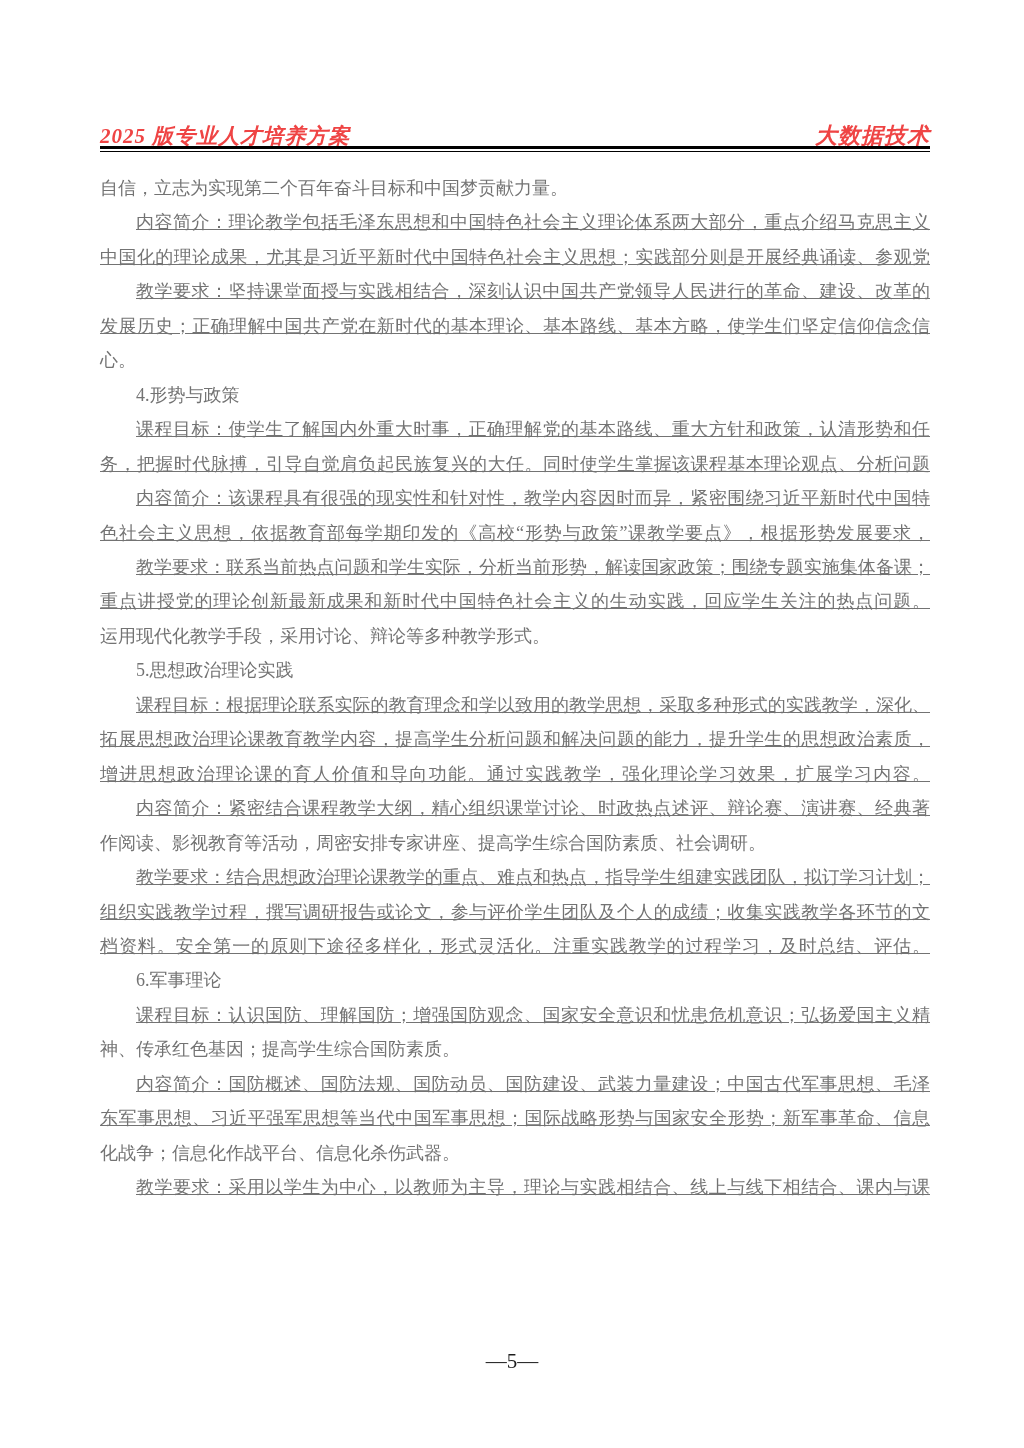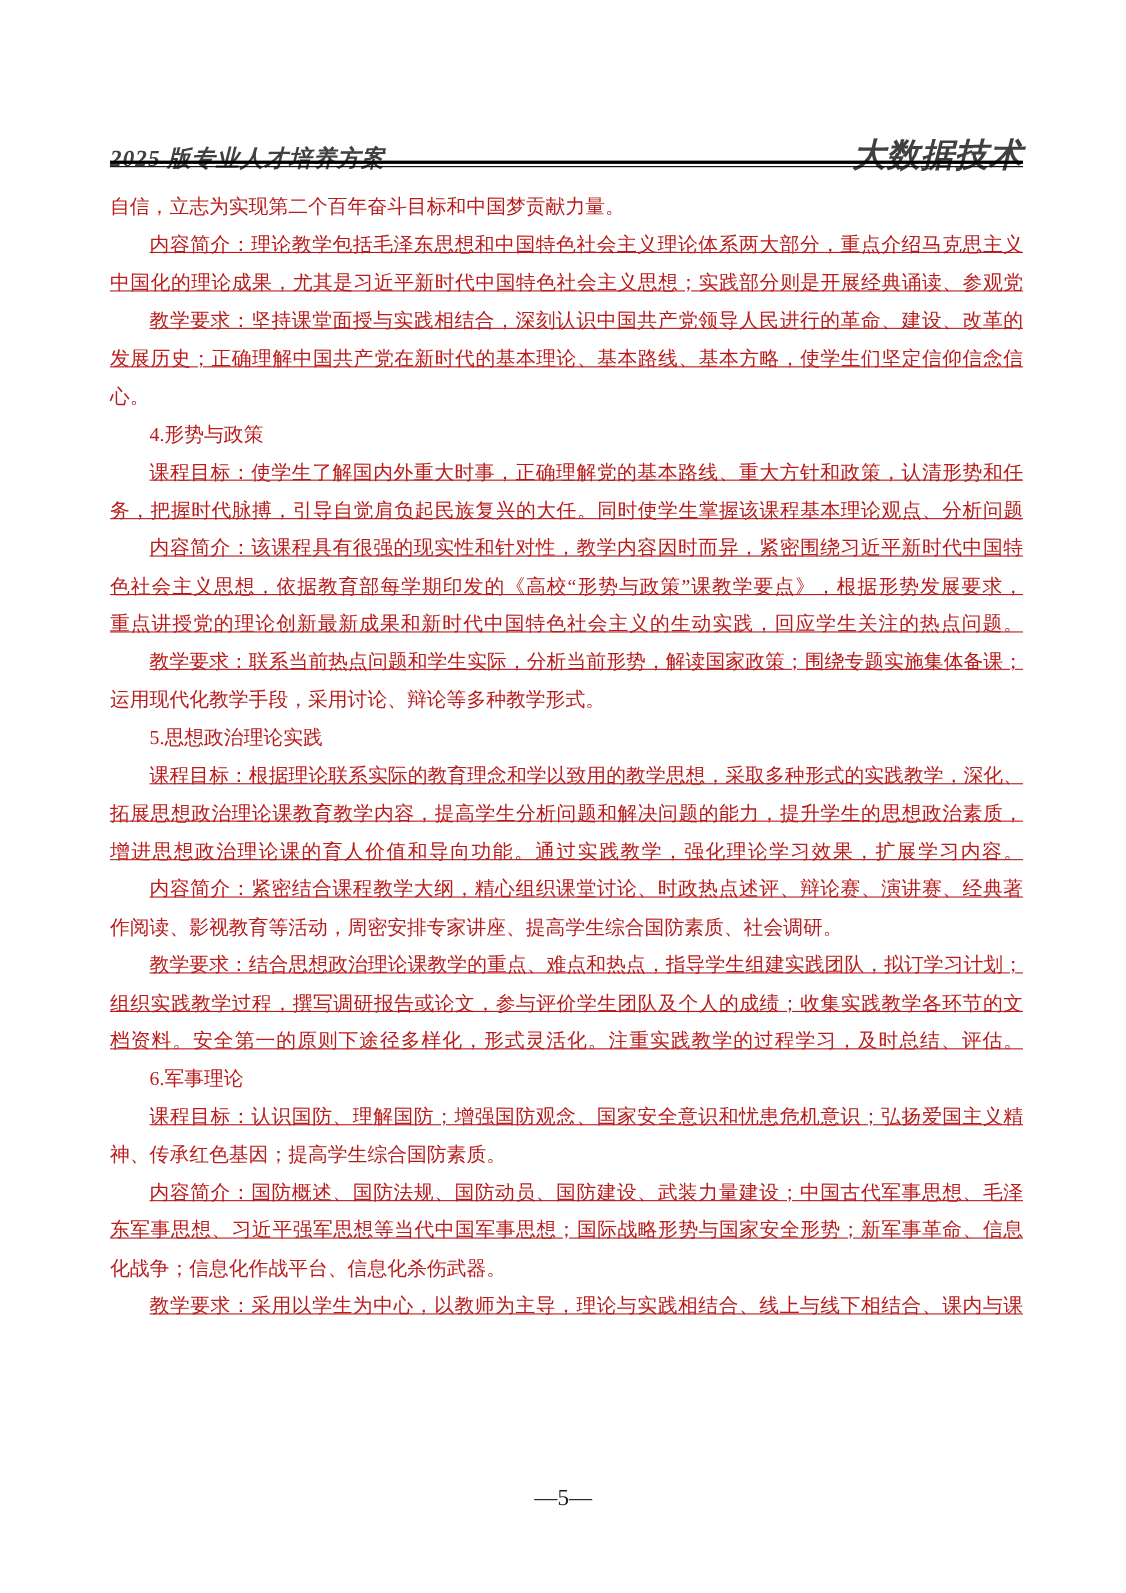--- a/index.html
+++ b/index.html
@@ -19,47 +19,47 @@
   .header {
     position: absolute;
     left: 100px;
     width: 830px;
     top: 121px;
     display: flex;
     justify-content: space-between;
     align-items: baseline;
     font-weight: bold;
     font-style: italic;
-    color: #404040;
+    color: #ef4444;
   }
   .header-left {
     font-size: 21px;
     letter-spacing: 1px;
   }
   .header-right {
-    font-size: 30px;
+    font-size: 22px;
     letter-spacing: 1px;
   }
   .header-rule {
     position: absolute;
     left: 100px;
     width: 830px;
     top: 146px;
     height: 2px;
     border-top: 3px solid #000;
     border-bottom: 1.5px solid #000;
   }
   .doc-body {
     position: absolute;
     left: 100px;
     width: 830px;
     top: 171px;
     font-size: 18px;
     line-height: 34.45px;
-    color: #b91c1c;
+    color: #737373;
   }
   .line {
     white-space: nowrap;
     text-align: left;
   }
   .line.fill {
     white-space: normal;
     text-align: justify;
     text-align-last: justify;
     text-decoration: underline;
@@ -95,22 +95,22 @@
         <div class="line indent fill">内容简介：理论教学包括毛泽东思想和中国特色社会主义理论体系两大部分，重点介绍马克思主义</div>
         <div class="line fill">中国化的理论成果，尤其是习近平新时代中国特色社会主义思想；实践部分则是开展经典诵读、参观党</div>
         <div class="line indent fill">教学要求：坚持课堂面授与实践相结合，深刻认识中国共产党领导人民进行的革命、建设、改革的</div>
         <div class="line fill">发展历史；正确理解中国共产党在新时代的基本理论、基本路线、基本方略，使学生们坚定信仰信念信</div>
         <div class="line">心。</div>
         <div class="line indent">4.形势与政策</div>
         <div class="line indent fill">课程目标：使学生了解国内外重大时事，正确理解党的基本路线、重大方针和政策，认清形势和任</div>
         <div class="line fill">务，把握时代脉搏，引导自觉肩负起民族复兴的大任。同时使学生掌握该课程基本理论观点、分析问题</div>
         <div class="line indent fill">内容简介：该课程具有很强的现实性和针对性，教学内容因时而异，紧密围绕习近平新时代中国特</div>
         <div class="line fill">色社会主义思想，依据教育部每学期印发的《高校“形势与政策”课教学要点》，根据形势发展要求，</div>
+        <div class="line indent fill">教学要求：联系当前热点问题和学生实际，分析当前形势，解读国家政策；围绕专题实施集体备课；</div>
         <div class="line fill">重点讲授党的理论创新最新成果和新时代中国特色社会主义的生动实践，回应学生关注的热点问题。</div>
-        <div class="line indent fill">教学要求：联系当前热点问题和学生实际，分析当前形势，解读国家政策；围绕专题实施集体备课；</div>
         <div class="line">运用现代化教学手段，采用讨论、辩论等多种教学形式。</div>
         <div class="line indent">5.思想政治理论实践</div>
         <div class="line indent fill">课程目标：根据理论联系实际的教育理念和学以致用的教学思想，采取多种形式的实践教学，深化、</div>
         <div class="line fill">拓展思想政治理论课教育教学内容，提高学生分析问题和解决问题的能力，提升学生的思想政治素质，</div>
         <div class="line fill">增进思想政治理论课的育人价值和导向功能。通过实践教学，强化理论学习效果，扩展学习内容。</div>
         <div class="line indent fill">内容简介：紧密结合课程教学大纲，精心组织课堂讨论、时政热点述评、辩论赛、演讲赛、经典著</div>
         <div class="line">作阅读、影视教育等活动，周密安排专家讲座、提高学生综合国防素质、社会调研。</div>
         <div class="line indent fill">教学要求：结合思想政治理论课教学的重点、难点和热点，指导学生组建实践团队，拟订学习计划；</div>
         <div class="line fill">组织实践教学过程，撰写调研报告或论文，参与评价学生团队及个人的成绩；收集实践教学各环节的文</div>
         <div class="line fill">档资料。安全第一的原则下途径多样化，形式灵活化。注重实践教学的过程学习，及时总结、评估。</div>

